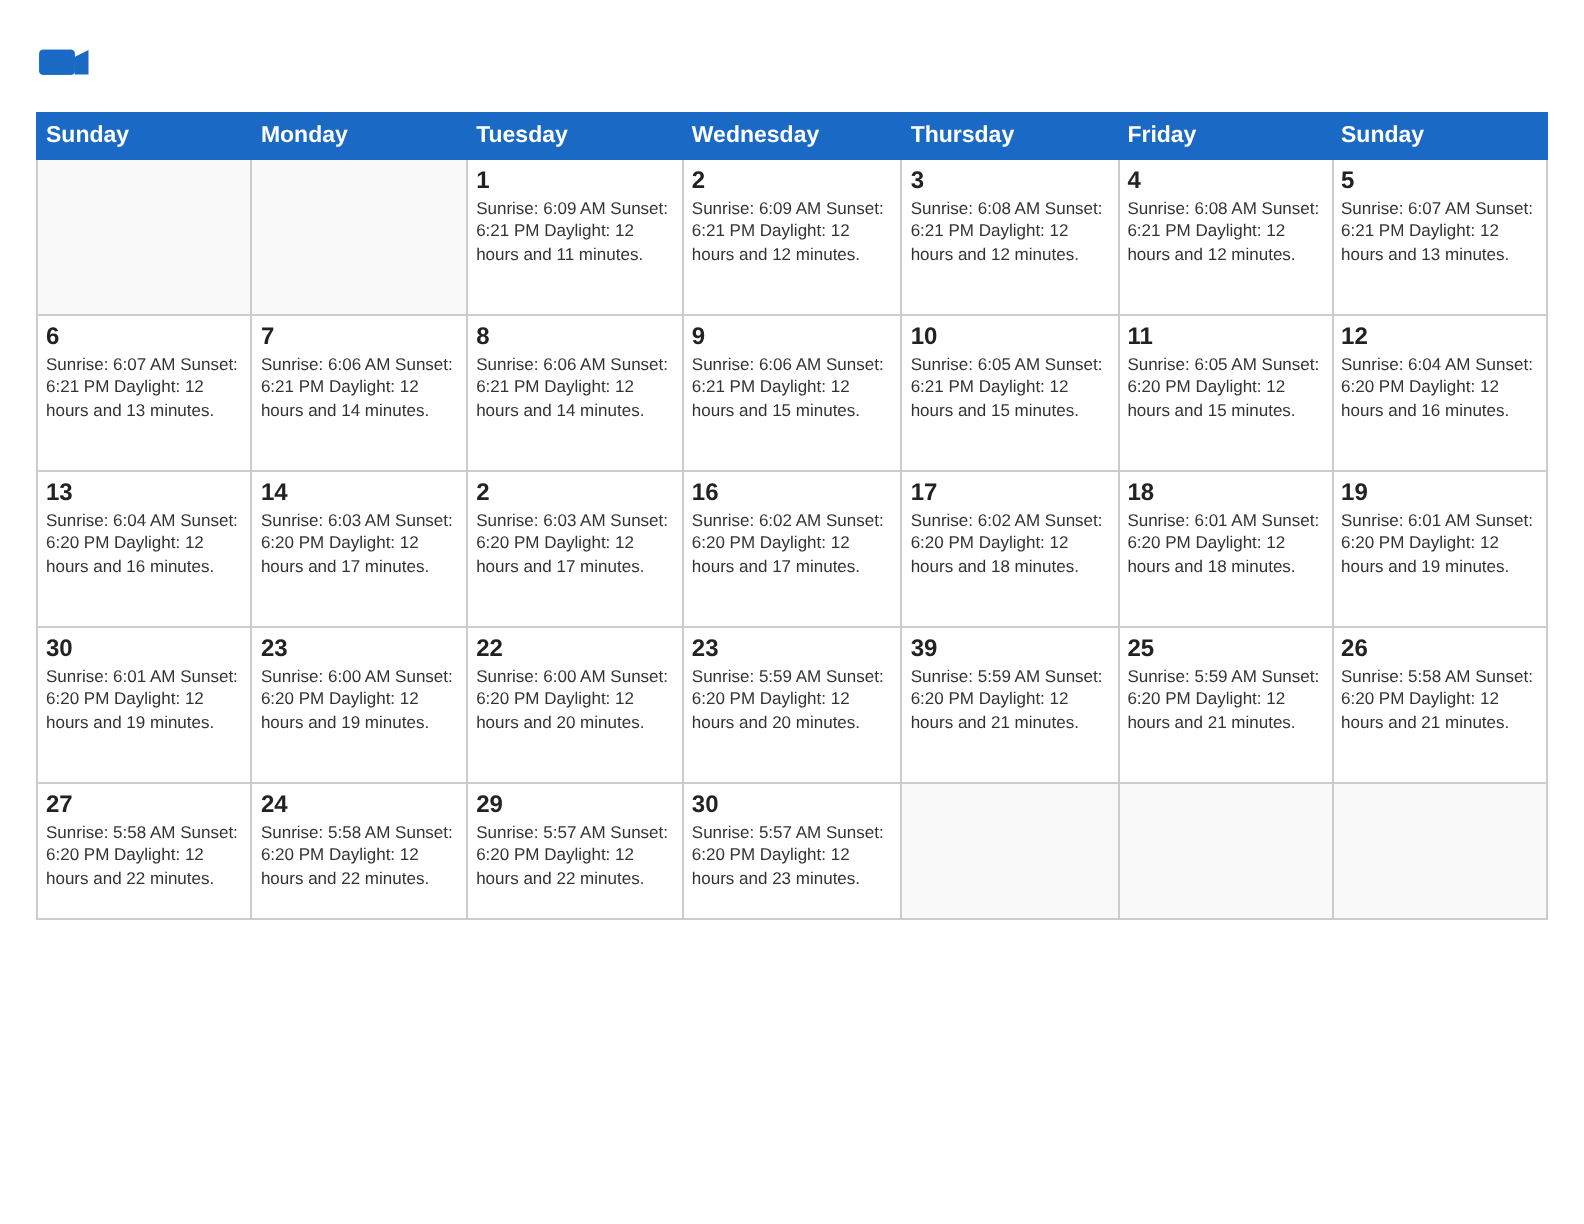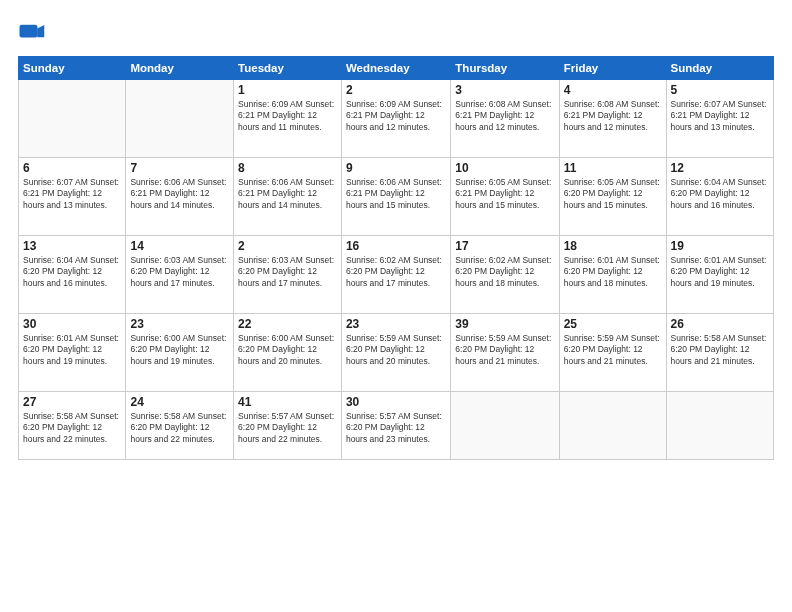--- a/index.html
+++ b/index.html
@@ -308,21 +308,21 @@
 Sunset: 6:20 PM
 Daylight: 12 hours and 22 minutes.</div>
           </td>
           <td>
             <span class="day-num">24</span>
             <div class="day-info">Sunrise: 5:58 AM
 Sunset: 6:20 PM
 Daylight: 12 hours and 22 minutes.</div>
           </td>
           <td>
-            <span class="day-num">41</span>
+            <span class="day-num">29</span>
             <div class="day-info">Sunrise: 5:57 AM
 Sunset: 6:20 PM
 Daylight: 12 hours and 22 minutes.</div>
           </td>
           <td>
             <span class="day-num">30</span>
             <div class="day-info">Sunrise: 5:57 AM
 Sunset: 6:20 PM
 Daylight: 12 hours and 23 minutes.</div>
           </td>

